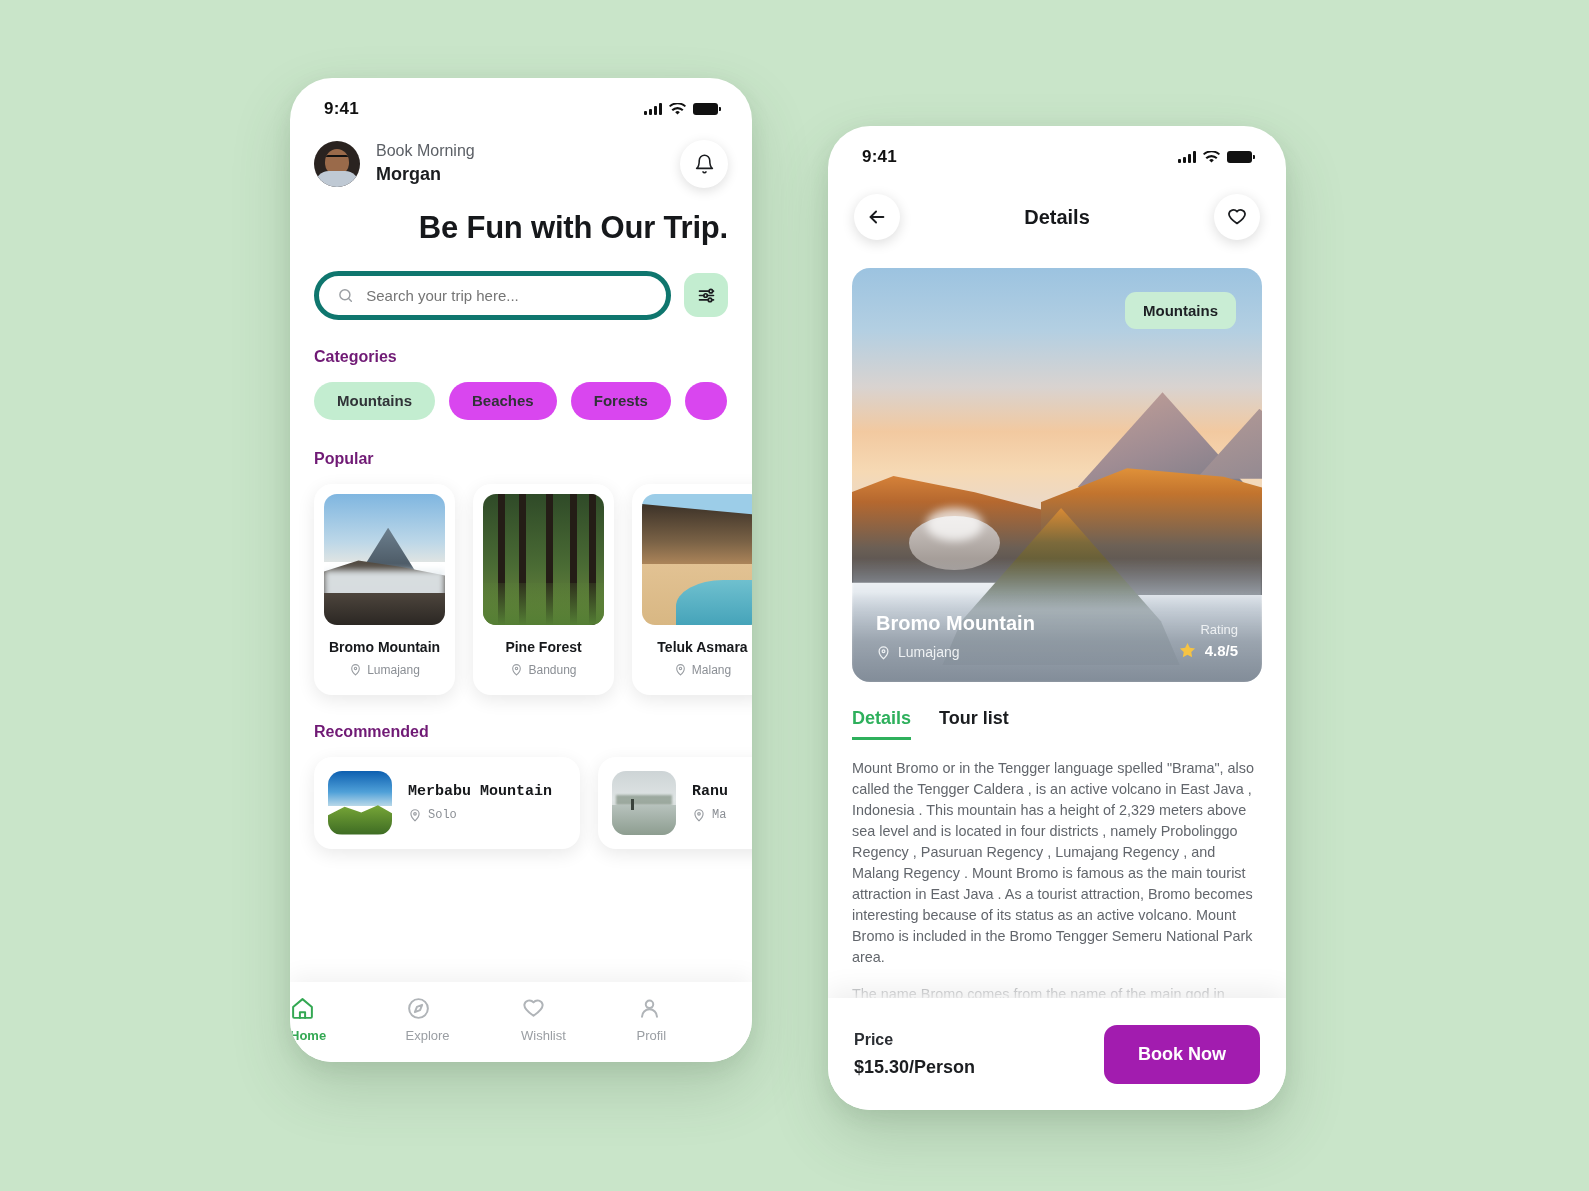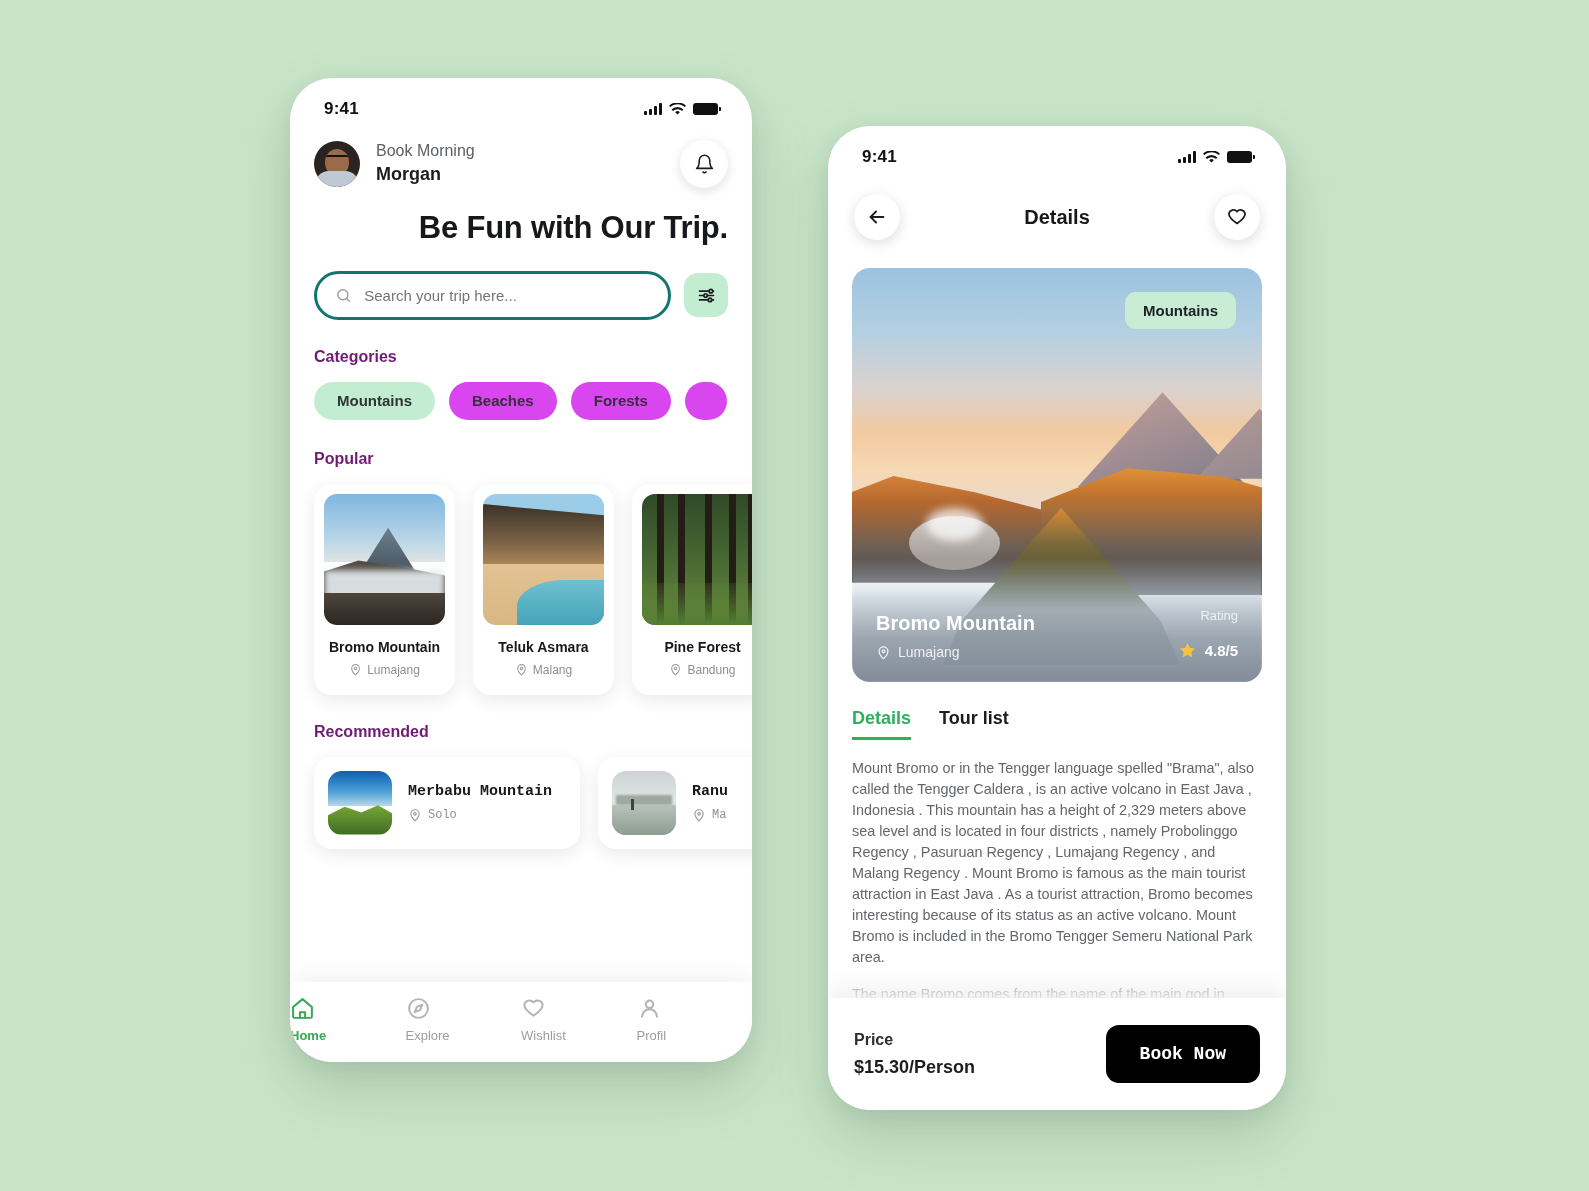--- a/index.html
+++ b/index.html
@@ -70,21 +70,21 @@
     display:flex;align-items:center;justify-content:center; cursor:pointer;
   }
 
   .hero-title {
     margin-top:22px; font-size:31px; font-weight:bold; color:#16181b;
     line-height:1.18; letter-spacing:-.2px;text-align:right;
   }
 
   .search-row { margin-top:24px; display:flex; align-items:center; gap:13px; }
   .search-box {
-    flex:1; height:49px; border:3px solid #0f766e; border-radius:26px;
+    flex:1; height:49px; border:5px solid #0f766e; border-radius:26px;
     display:flex; align-items:center; padding:0 18px; gap:12px; background:#fff;
   }
   .search-box input {
     border:none; outline:none; font-size:15px; color:#8b8f95;
     font-family:"Liberation Sans", sans-serif; width:100%; background:transparent;
   }
   .filter-btn {
     width:44px;height:44px;border-radius:14px;background:#c3edd0;
     display:flex;align-items:center;justify-content:center;cursor:pointer; flex:none;
   }
@@ -196,21 +196,21 @@
   .hero-overlay {
     position:absolute;left:0;right:0;bottom:0; padding:20px 24px 22px 24px;
     display:flex; align-items:flex-end; justify-content:space-between;
     background:linear-gradient(180deg, rgba(90,100,112,0) 0%, rgba(90,100,112,.42) 55%, rgba(85,95,108,.55) 100%);
   }
   .hero-name { font-size:20px;font-weight:bold;color:#fff; }
   .hero-loc { margin-top:9px;display:flex;align-items:center;gap:7px; }
   .hero-loc span { font-size:14px;color:#eef1f3; }
   .rating-wrap { text-align:right; }
   .rating-lbl { font-size:13px;color:#eef1f3; }
-  .rating-val { margin-top:18px;display:flex;align-items:center;justify-content:flex-end;gap:8px; }
+  .rating-val { margin-top:4px;display:flex;align-items:center;justify-content:flex-end;gap:8px; }
   .rating-val span { font-size:15px;color:#fff;font-weight:bold; }
 
   .det-tabs { margin:26px 24px 0 24px; display:flex; align-items:flex-start; gap:28px; }
   .det-tab { font-size:18px;font-weight:bold;color:#1b1d20;cursor:pointer;padding-bottom:8px; }
   .det-tab.active { color:#2eb05c; border-bottom:3px solid #2eb05c; }
 
   .det-text { margin:18px 24px 0 24px; }
   .det-text p { font-size:14.4px; line-height:1.46; color:#62666c; }
   .det-text p + p { margin-top:16px; }
 
@@ -220,23 +220,23 @@
   }
 
   .pricebar {
     position:absolute;left:0;right:0;bottom:0; height:112px; background:#fff;
     display:flex;align-items:center;justify-content:space-between;
     padding:0 26px; box-shadow:0 -8px 26px rgba(0,0,0,.07);gap:48px;
   }
   .price-lbl { font-size:16px;font-weight:bold;color:#2b2e33; }
   .price-val { margin-top:8px;font-size:18px;font-weight:bold;color:#1b1d20; }
   .book-btn {
-    background:#000000;color:#fff;font-size:18px;font-weight:bold;
+    background:#a21caf;color:#fff;font-size:18px;font-weight:bold;
     padding:19px 34px;border-radius:13px;border:none;cursor:pointer;
-    font-family:Liberation Mono, monospace;
+    font-family:Liberation Sans, sans-serif;
   }
 
   
   .img-bromo .s{position:absolute;left:0;right:0;top:0;height:52%;background:linear-gradient(#7fb6e0,#bcd7e8 70%,#dfe4e3);}
   .img-bromo .m{position:absolute;left:30%;top:26%;width:46%;height:34%;background:linear-gradient(#6c7f8e,#47545f);clip-path:polygon(50% 0%,100% 100%,0% 100%);}
   .img-bromo .r{position:absolute;left:-4%;top:47%;width:108%;height:34%;background:linear-gradient(#5a5248,#34312e);clip-path:polygon(0% 40%,30% 12%,62% 26%,100% 48%,100% 100%,0% 100%);}
   .img-bromo .f{position:absolute;left:0;right:0;bottom:18%;height:24%;background:rgba(232,238,242,.9);filter:blur(3px);}
   .img-bromo .b{position:absolute;left:0;right:0;bottom:0;height:24%;background:linear-gradient(#4d453d,#2b2723);}
 
   .img-beach .sky{position:absolute;left:0;right:0;top:0;height:24%;background:#9ccde8;}
@@ -343,57 +343,57 @@
               <div class="f"></div>
               <div class="b"></div>
           </div>
           <div class="pop-name">Bromo Mountain</div>
           <div class="loc-row">
             <svg width="13" height="13" viewBox="0 0 24 24" fill="none" stroke="#9a9ea3" stroke-width="2">
               <path d="M12 22s7-6.2 7-12A7 7 0 0 0 5 10c0 5.8 7 12 7 12z"></path>
                 <circle cx="12" cy="10" r="2.2"></circle>
             </svg>
             <span class="loc-txt">Lumajang</span>
-          </div>
-        </div>
-
-        <div class="pop-card">
-          <div class="pop-img img-beach">
-            <div class="sky"></div>
-              <div class="cliff"></div>
-              <div class="sand"></div>
-              <div class="sea"></div>
-          </div>
-          <div class="pop-name">Teluk Asmara</div>
-          <div class="loc-row">
-            <svg width="13" height="13" viewBox="0 0 24 24" fill="none" stroke="#9a9ea3" stroke-width="2">
-              <path d="M12 22s7-6.2 7-12A7 7 0 0 0 5 10c0 5.8 7 12 7 12z"></path>
-                <circle cx="12" cy="10" r="2.2"></circle>
-            </svg>
-            <span class="loc-txt">Malang</span>
           </div>
         </div>
 
         <div class="pop-card">
           <div class="pop-img img-forest">
             <div class="bg"></div>
             <div class="t" style="left:12%"></div>
               <div class="t" style="left:30%"></div>
             <div class="t" style="left:52%"></div>
               <div class="t" style="left:72%"></div>
             <div class="t" style="left:88%"></div>
             <div class="l"></div>
           </div>
           <div class="pop-name">Pine Forest</div>
           <div class="loc-row">
             <svg width="13" height="13" viewBox="0 0 24 24" fill="none" stroke="#9a9ea3" stroke-width="2">
               <path d="M12 22s7-6.2 7-12A7 7 0 0 0 5 10c0 5.8 7 12 7 12z"></path>
                 <circle cx="12" cy="10" r="2.2"></circle>
             </svg>
             <span class="loc-txt">Bandung</span>
+          </div>
+        </div>
+
+        <div class="pop-card">
+          <div class="pop-img img-beach">
+            <div class="sky"></div>
+              <div class="cliff"></div>
+              <div class="sand"></div>
+              <div class="sea"></div>
+          </div>
+          <div class="pop-name">Teluk Asmara</div>
+          <div class="loc-row">
+            <svg width="13" height="13" viewBox="0 0 24 24" fill="none" stroke="#9a9ea3" stroke-width="2">
+              <path d="M12 22s7-6.2 7-12A7 7 0 0 0 5 10c0 5.8 7 12 7 12z"></path>
+                <circle cx="12" cy="10" r="2.2"></circle>
+            </svg>
+            <span class="loc-txt">Malang</span>
           </div>
         </div>
 
       </div>
     </div>
 
     <div class="sec-recommended">
       <div class="sec-title">Recommended</div>
       <div class="rec-row">
 

